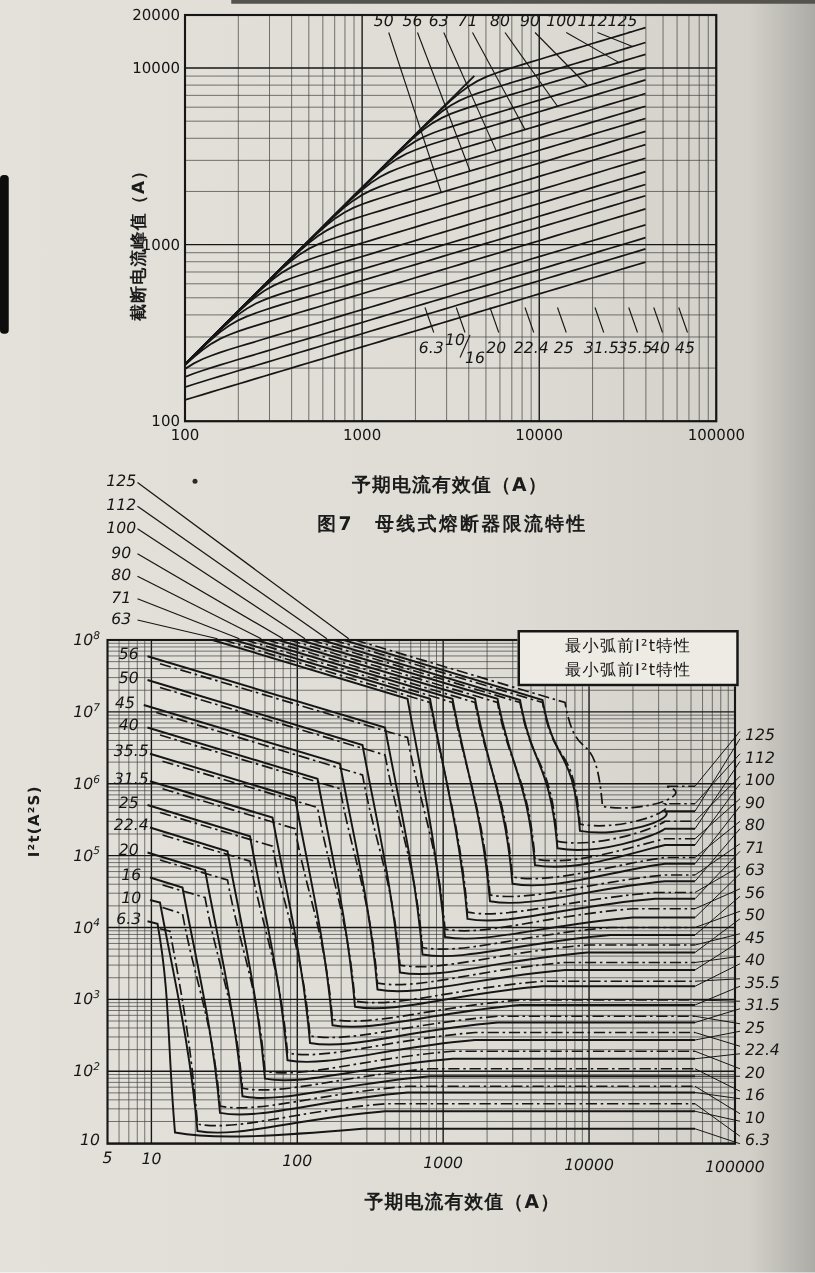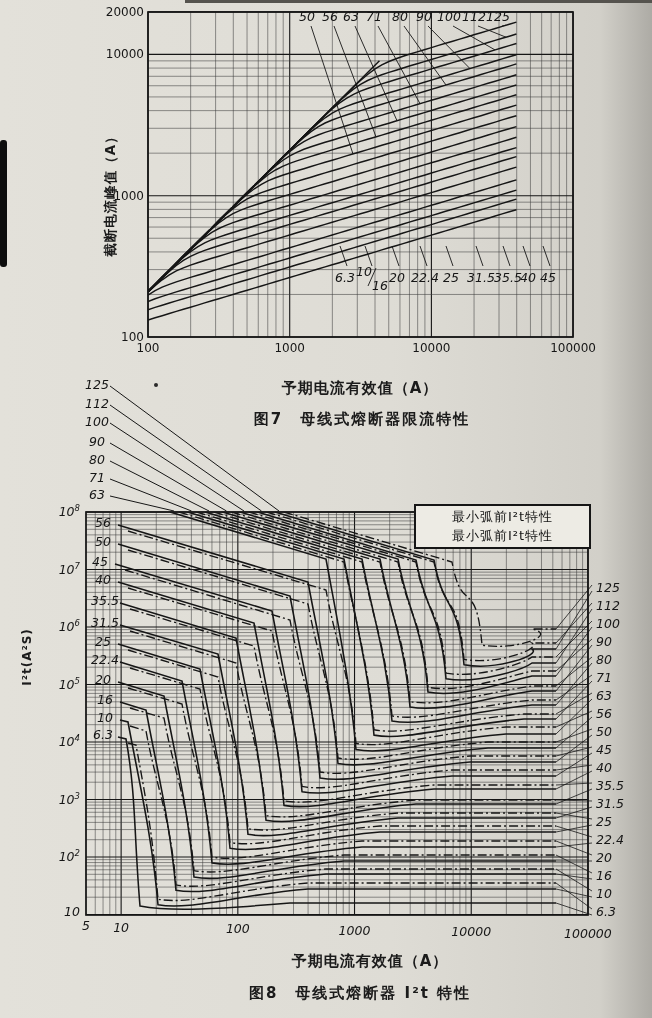--- a/index.html
+++ b/index.html
@@ -410,21 +410,20 @@
         <text x="587.930201" y="937.5" text-anchor="middle" class="hnum">100000</text>
       </g>
     </svg>
 
   <div class="axl rot" style="left:32px;top:184px;width:158px;height:18px">截断电流峰值（A）</div>
   <div class="axl" style="left:150px;top:379px;width:420px;font-size:15px">予期电流有效值（A）</div>
   <div class="cap" style="left:142px;top:410px;width:440px">图7　母线式熔断器限流特性</div>
 
   <div class="axl rot" style="left:-27px;top:649px;width:110px;height:16px;font-size:12px">I²t(A²S)</div>
   <div class="axl" style="left:120px;top:952px;width:500px;font-size:15px">予期电流有效值（A）</div>
-  <div class="cap" style="left:110px;top:984px;width:500px">图8　母线式熔断器 I²t 特性</div>
 
   <div id="legend">
     <div class="leg-row">最小弧前I²t特性</div>
     <div class="leg-row">最小弧前I²t特性</div>
   </div>
 
   <div class="art" style="left:0;top:140px;width:7px;height:127px;background:#0d0d0d;border-radius:3px"></div>
   <div class="art" style="left:185px;top:0;width:467px;height:3px;background:#55534e"></div>
   <div class="art" style="left:154px;top:383px;width:4px;height:4px;background:#2a2a2a;border-radius:50%"></div>
 </div>

